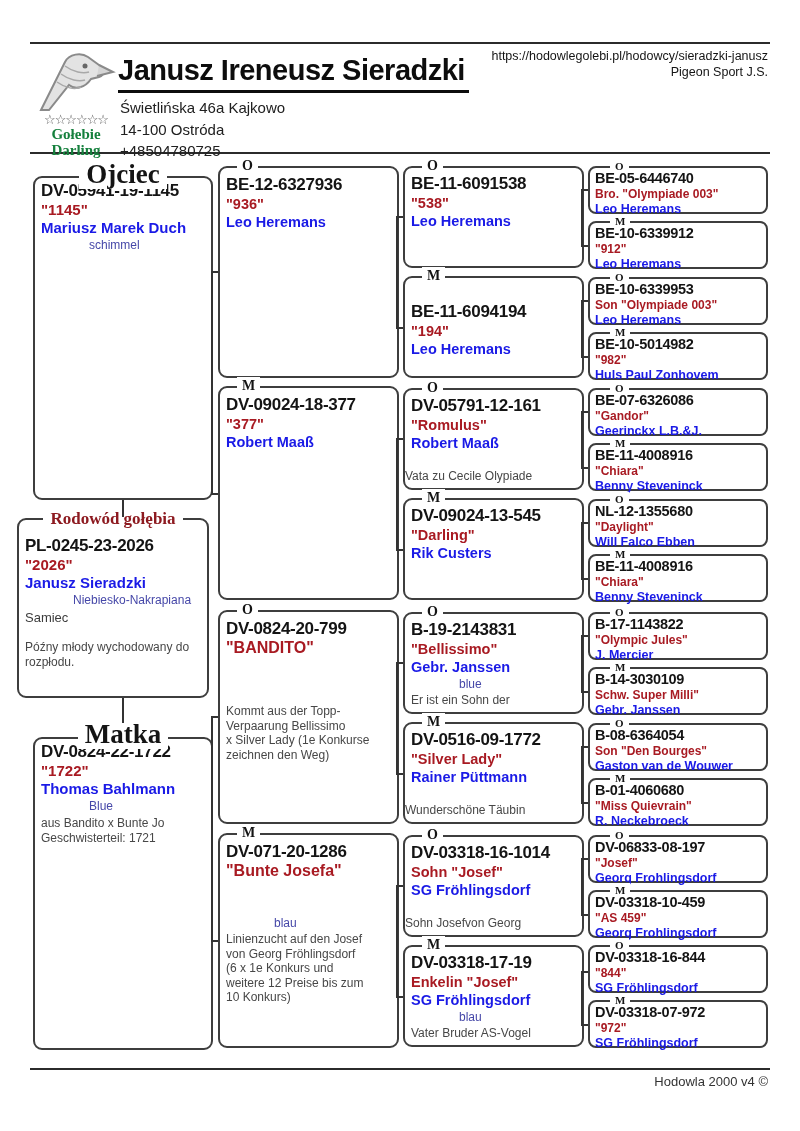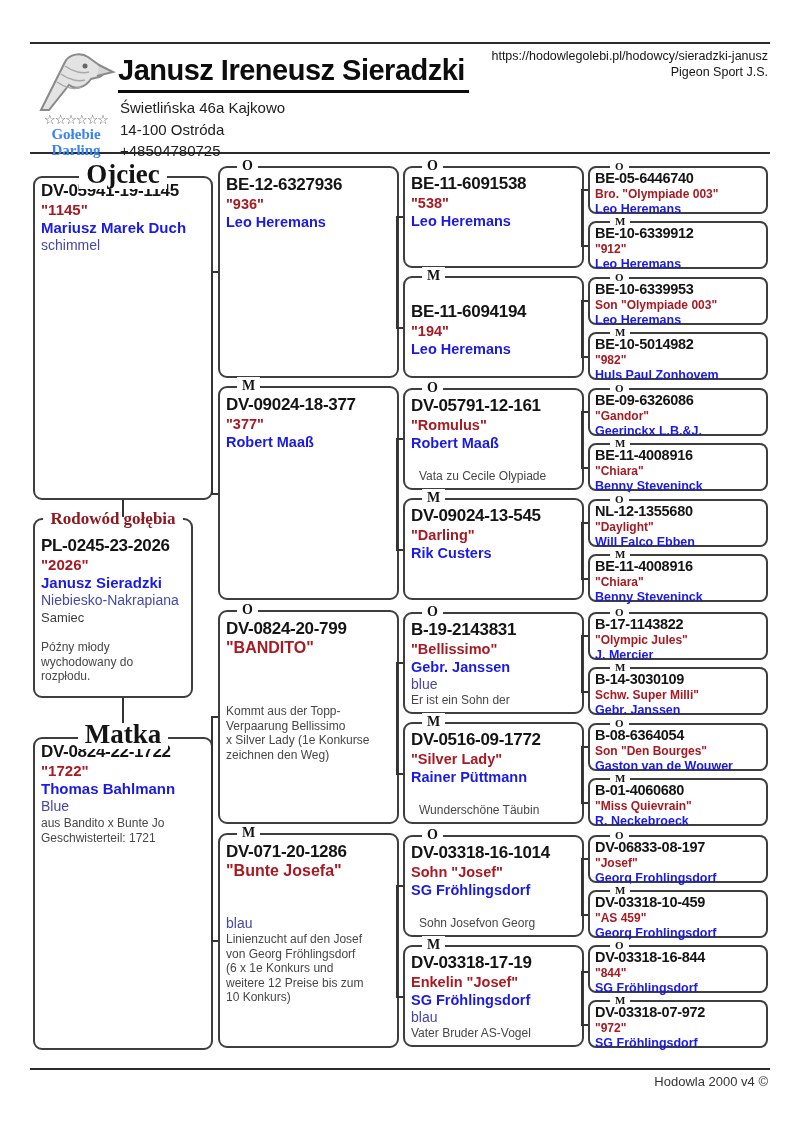--- a/index.html
+++ b/index.html
@@ -10,39 +10,39 @@
 
   
   .brand-title { position:absolute; left:118px; top:54px; font-size:29px; font-weight:bold; color:#0d0d0d;
                  border-bottom:3px solid #0d0d0d; padding:0 4px 3px 0; letter-spacing:-0.5px; }
   .pub-block { position:absolute; right:32px; top:48px; text-align:right; font-size:12.5px; color:#141414; line-height:16px; }
   .addr-block { position:absolute; left:120px; top:97px; font-size:15px; color:#202020; line-height:21.5px; }
 
   .logo { position:absolute; left:33px; top:52px; width:86px; text-align:center; }
   .logo svg { display:block; margin:0 auto; }
   .logo .stars { font-size:13px; color:#5a5a5a; letter-spacing:-1px; line-height:12px; }
-  .logo .lg-txt { font-family:"Liberation Serif", serif; font-weight:bold; font-size:15px; color:#3b82f6; line-height:16px; }
+  .logo .lg-txt { font-family:"Liberation Serif", serif; font-weight:bold; font-size:15px; color:#15803d; line-height:16px; }
 
   
   .pbox { position:absolute; border:2px solid #3e3e3e; border-radius:9px; background:#fff; padding:3px 6px; }
   .boxtitle { position:absolute; left:0; right:0; text-align:center; }
   .boxtitle span { background:#fff; padding:0 7px; font-family:"Liberation Serif", serif; font-weight:bold; color:#141414; }
   .t-big span { font-size:27px; }
   .t-small span { font-size:17px; color:#8d1a20; }
   .tag { position:absolute; top:-11px; left:17px; background:#fff; padding:0 5px;
          font-family:"Liberation Serif", serif; font-weight:bold; font-size:14px; color:#141414; line-height:18px; }
   .g4 .tag { font-size:11px; top:-9px; left:20px; line-height:14px; }
 
   .ring { font-weight:bold; font-size:17px; color:#141414; line-height:20px; letter-spacing:-0.3px; }
   .pname { font-weight:bold; font-size:14.5px; color:#a81a22; line-height:18px; }
   .breeder { font-weight:bold; font-size:14.5px; color:#1a1ae6; line-height:18px; }
-  .colorline { font-size:14px; color:#4547a8; line-height:17px; }
+  .colorline { font-size:12px; color:#4547a8; line-height:17px;margin-left:48px; }
   .sexline { font-size:13px; color:#3c3c3c; line-height:17px; }
   .cmt { font-size:12px; color:#474747; line-height:14.5px; white-space:pre-line; }
-  .cmtb { position:absolute; left:14px; right:6px; bottom:5px; }
+  .cmtb { position:absolute; left:0; right:6px; bottom:5px; }
 
   .g4 { border-radius:8px; padding:2px 5px; }
   .g4 .ring { font-size:14.5px; line-height:16.5px; }
   .g4 .pname { font-size:12px; line-height:15px; }
   .g4 .breeder { font-size:12.5px; line-height:15px; }
 
   
   .conn { position:absolute; width:2px; background:#333; }
   .conn::before, .conn::after { content:""; position:absolute; left:0; width:7px; height:2px; background:#333; }
   .conn::before { top:0; }
@@ -84,21 +84,21 @@
   </div>
 
   <div class="pbox" style="left:33px;top:176px;width:180px;height:324px">
     <div class="boxtitle t-big" style="top:-19px"><span>Ojciec</span></div>
     <div class="ring">DV-05941-19-1145</div>
     <div class="pname" style="font-size:15px">"1145"</div>
     <div class="breeder" style="font-size:15px">Mariusz Marek Duch</div>
     <div class="colorline">schimmel</div>
   </div>
 
-  <div class="pbox" style="left:33px;top:518px;width:160px;height:180px">
+  <div class="pbox" style="left:17px;top:518px;width:192px;height:180px">
     <div class="boxtitle t-small" style="top:-11px"><span>Rodowód gołębia</span></div>
     <div class="ring" style="margin-top:13px">PL-0245-23-2026</div>
     <div class="pname" style="font-size:15px">"2026"</div>
     <div class="breeder" style="font-size:15px">Janusz Sieradzki</div>
     <div class="colorline">Niebiesko-Nakrapiana</div>
     <div class="sexline">Samiec</div>
     <div class="cmt" style="margin-top:14px">Późny młody wychodowany do
 rozpłodu.</div>
   </div>
 
@@ -230,21 +230,21 @@
     <div class="breeder">Leo Heremans</div>
   </div>
   <div class="pbox g4" style="left:588px;top:332px;width:180px;height:48px">
     <span class="tag">M</span>
     <div class="ring">BE-10-5014982</div>
     <div class="pname">"982"</div>
     <div class="breeder">Huls Paul Zonhovem</div>
   </div>
   <div class="pbox g4" style="left:588px;top:388px;width:180px;height:48px">
     <span class="tag">O</span>
-    <div class="ring">BE-09-6326086</div>
+    <div class="ring">BE-07-6326086</div>
     <div class="pname">"Gandor"</div>
     <div class="breeder">Geerinckx L.B.&amp;J.</div>
   </div>
   <div class="pbox g4" style="left:588px;top:443px;width:180px;height:48px">
     <span class="tag">M</span>
     <div class="ring">BE-11-4008916</div>
     <div class="pname">"Chiara"</div>
     <div class="breeder">Benny Steveninck</div>
   </div>
   <div class="pbox g4" style="left:588px;top:499px;width:180px;height:48px">

